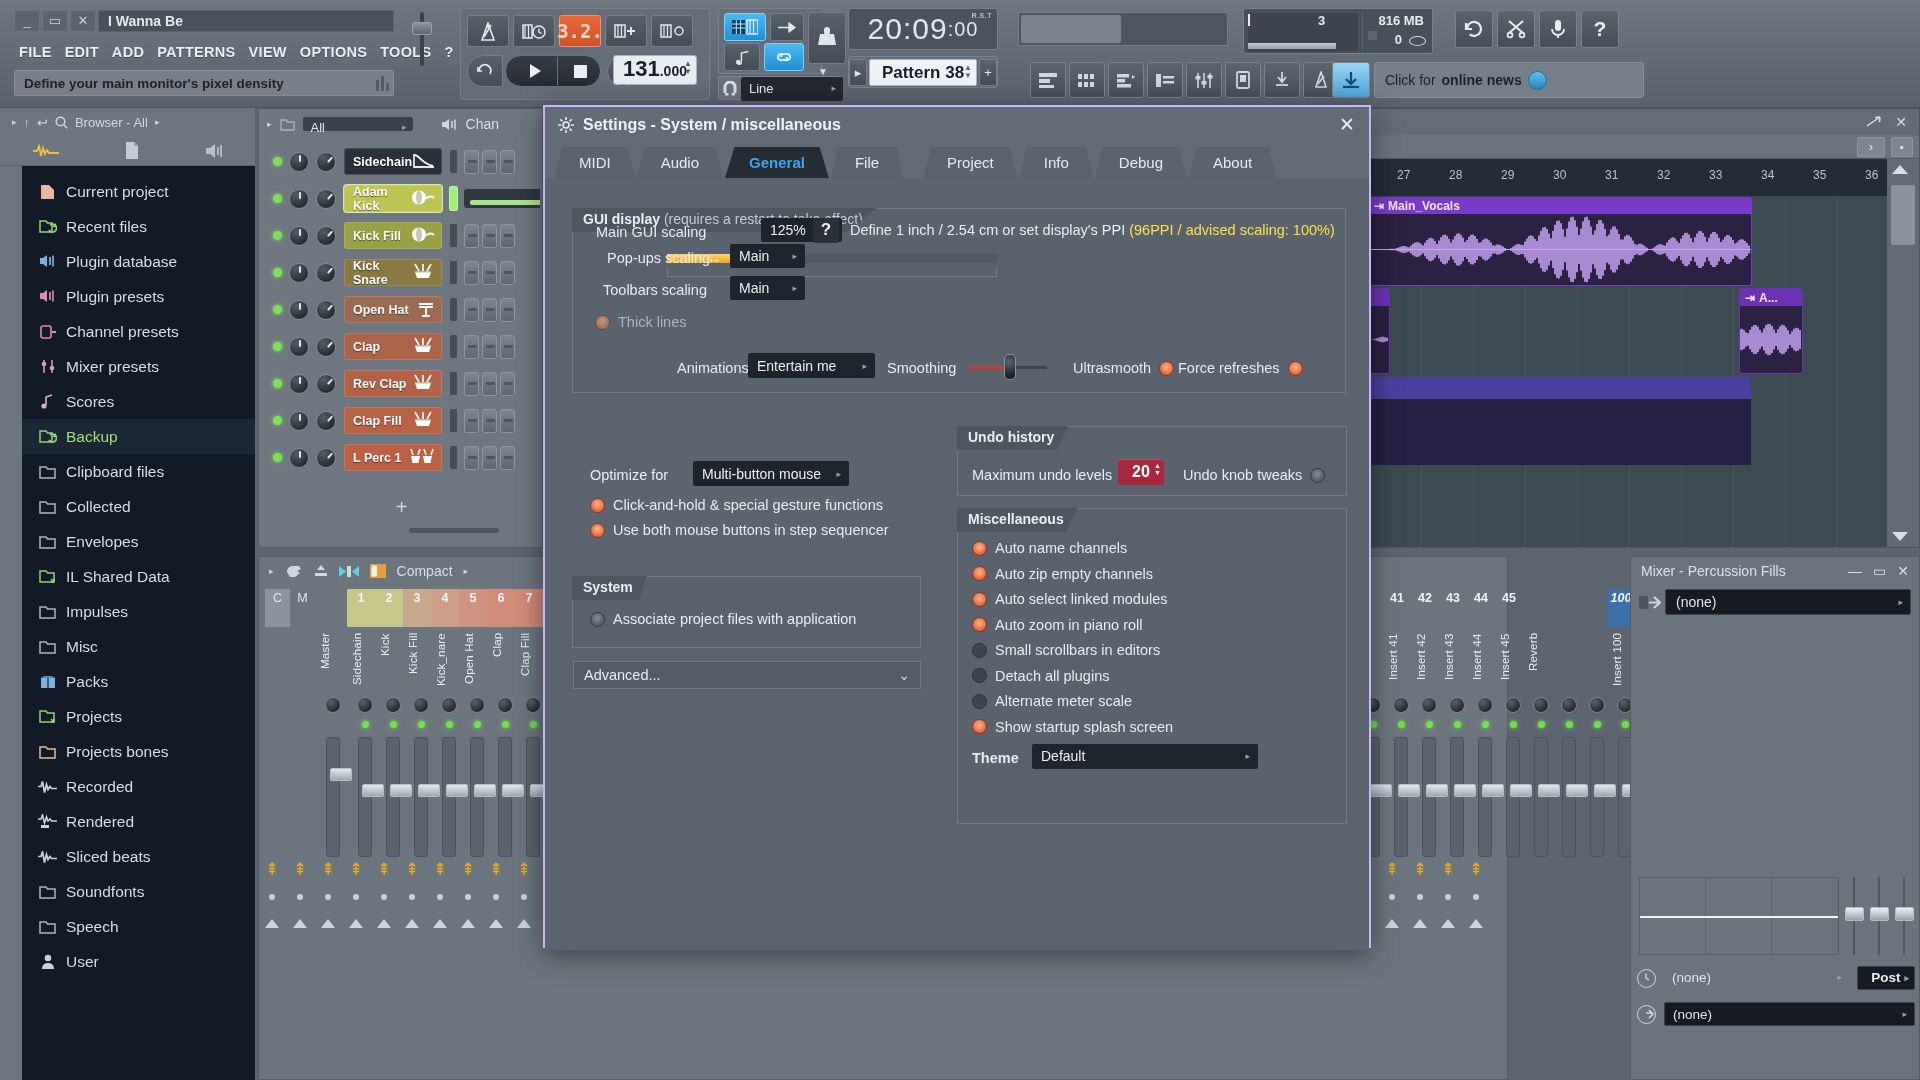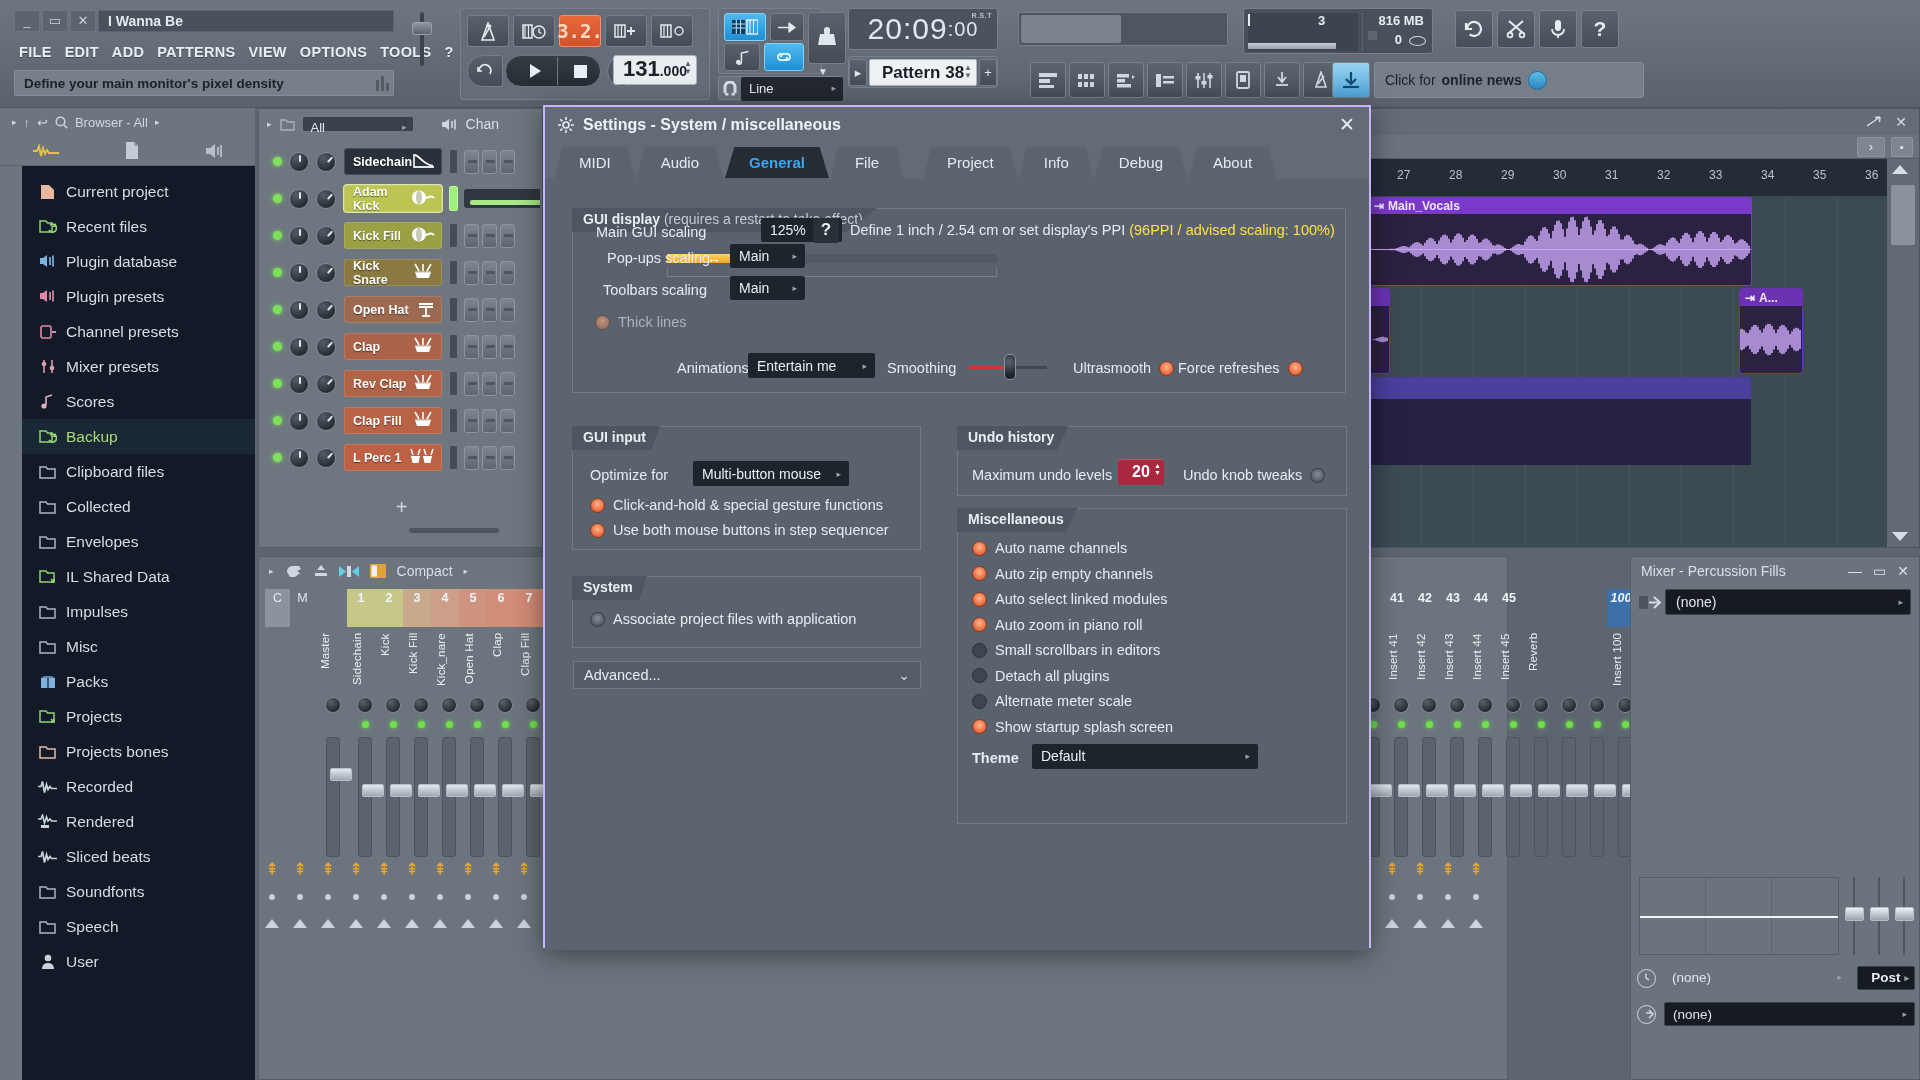--- a/index.html
+++ b/index.html
@@ -2413,23 +2413,20 @@
     <div id="smooth-knob" style="left:459px;top:176px;"></div>
     <div class="ritem" style="left:528px;top:182px;">
       <span>Ultrasmooth</span>
       <span class="radio on"></span>
     </div>
     <div class="ritem" style="left:633px;top:182px;">
       <span>Force refreshes</span>
       <span class="radio on"></span>
     </div>
 
-    <div class="grp" style="left:27px;top:248px;width:349px;height:124px;">
-      <div class="cap">GUI input</div>
-    </div>
     <div class="lbl" style="left:45px;top:289px;">Optimize for</div>
     <div class="combo" style="left:148px;top:283px;width:156px;height:25px;">
       <span>Multi-button mouse</span>
       <span class="ar">▸</span>
     </div>
     <div id="gui-input-opts"></div>
 
     <div class="grp" style="left:27px;top:398px;width:349px;height:72px;padding-left:32px;">
       <div class="cap">System</div>
     </div>

